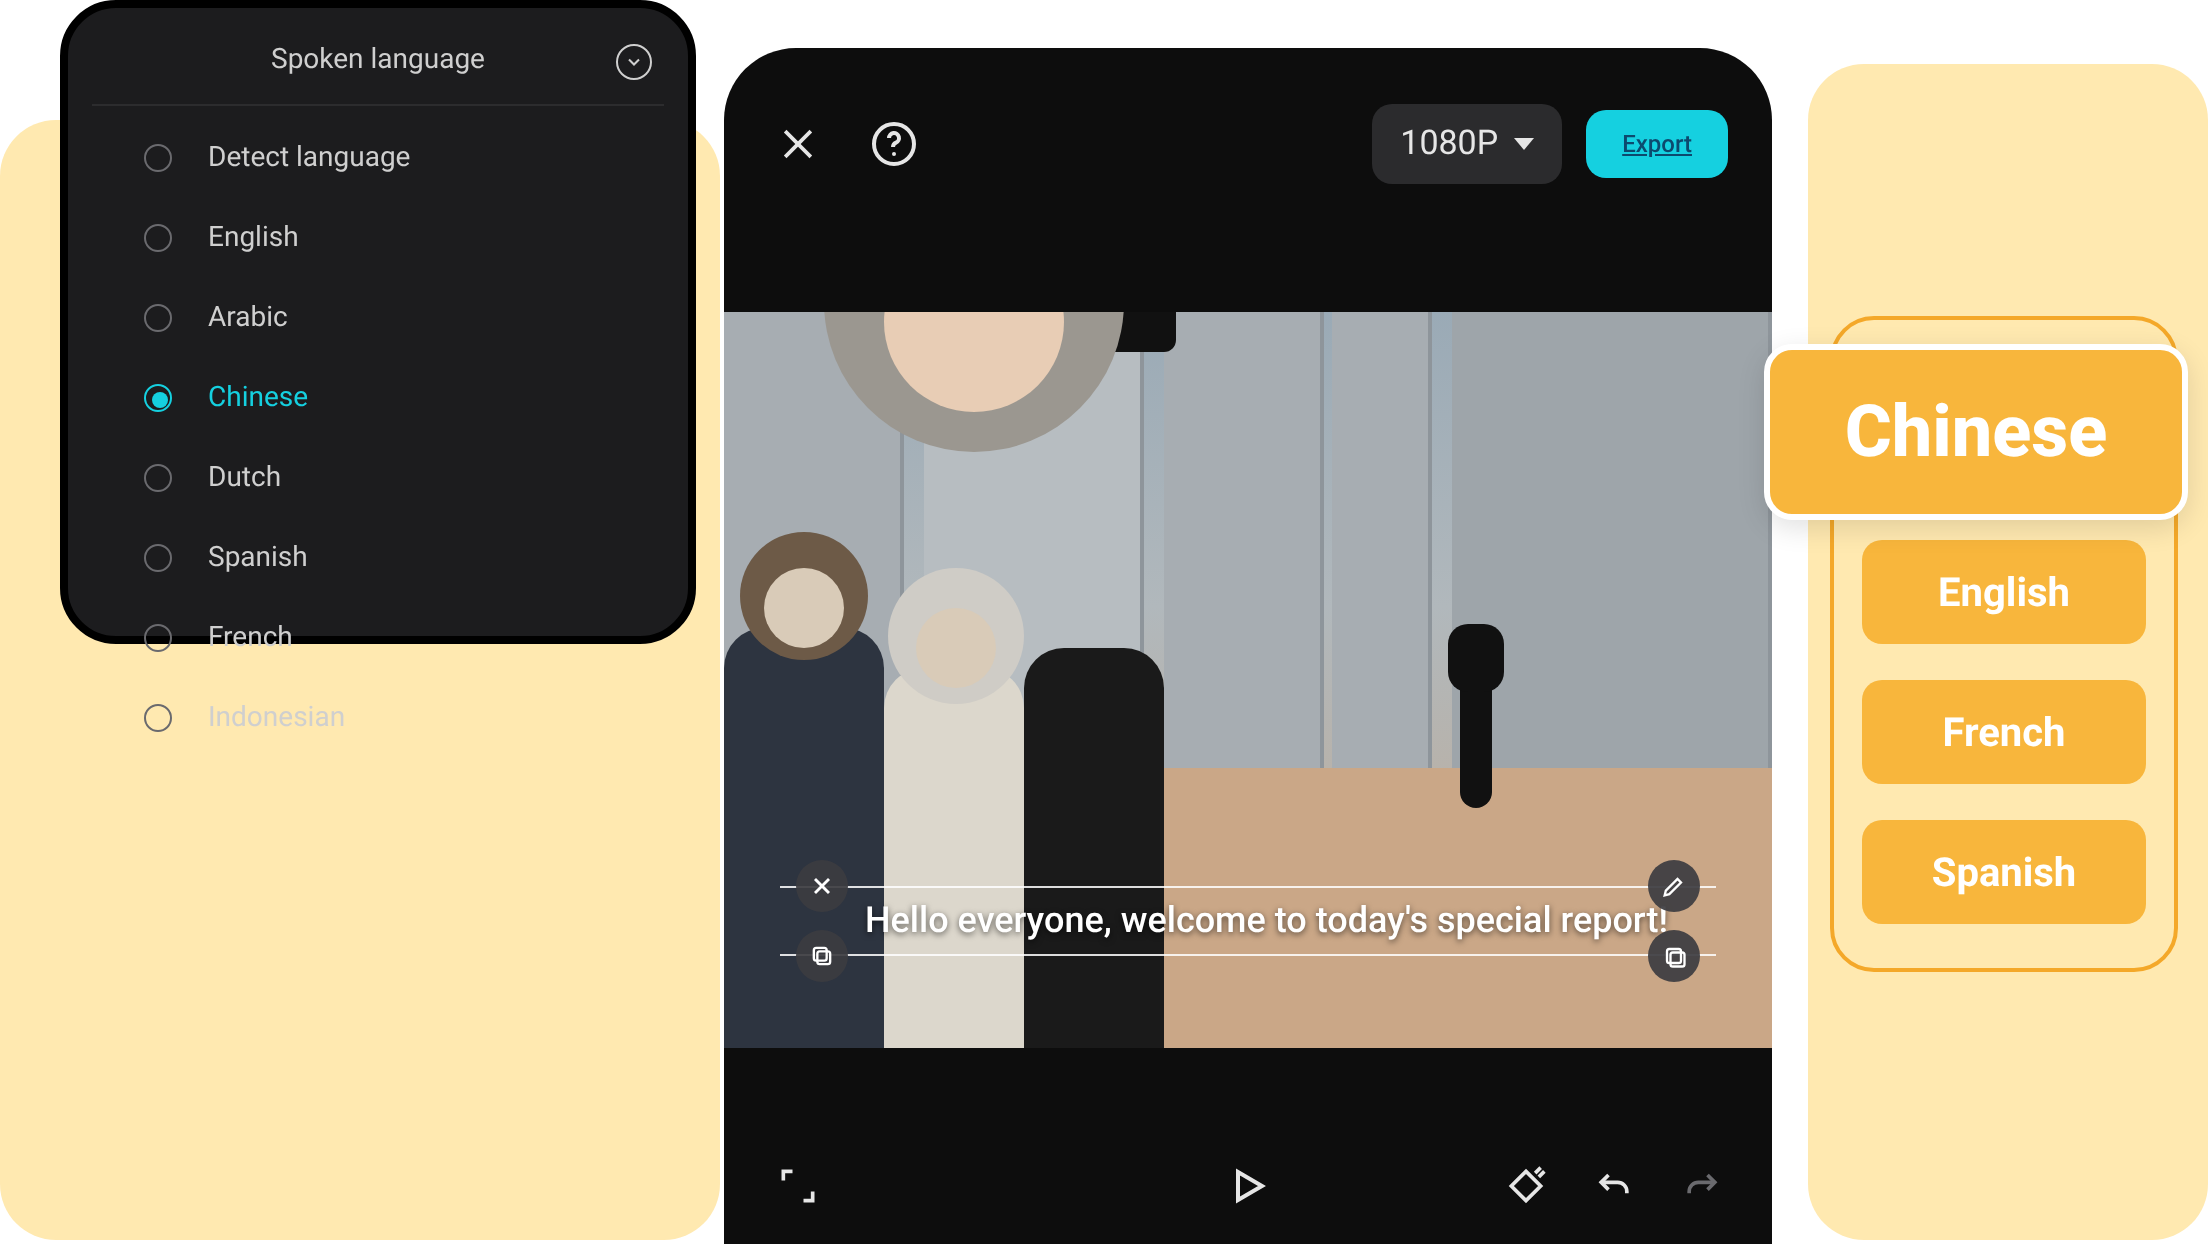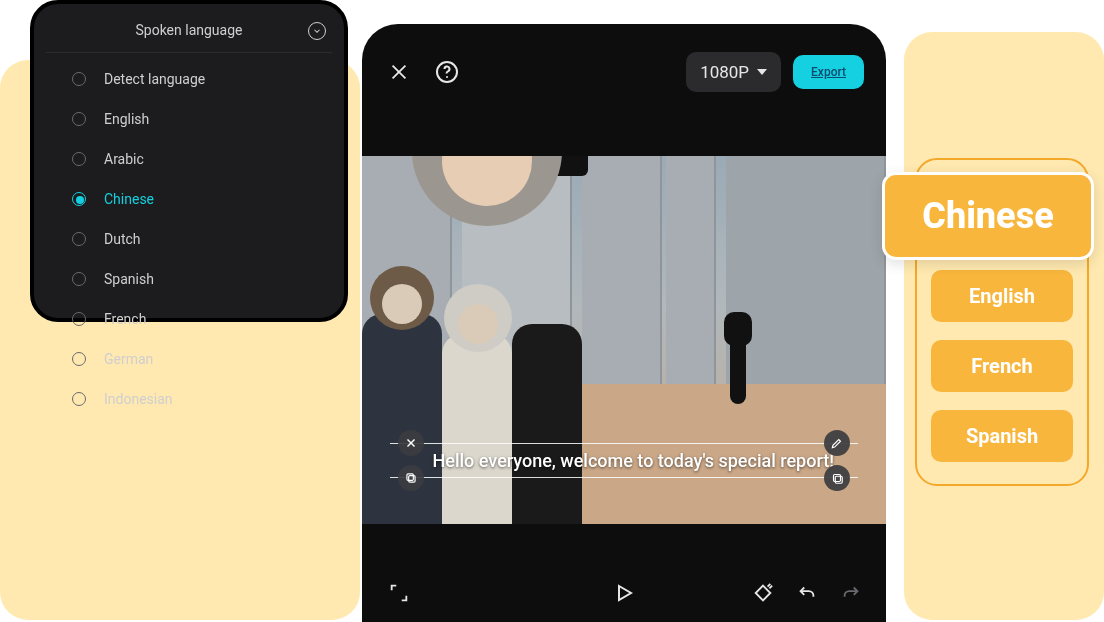--- a/index.html
+++ b/index.html
@@ -302,24 +302,20 @@
         <div class="radio"></div>
         <span>Dutch</span>
       </div>
       <div class="lang-item">
         <div class="radio"></div>
         <span>Spanish</span>
       </div>
       <div class="lang-item">
         <div class="radio"></div>
         <span>French</span>
-      </div>
-      <div class="lang-item">
-        <div class="radio"></div>
-        <span>German</span>
       </div>
       <div class="lang-item">
         <div class="radio"></div>
         <span>Indonesian</span>
       </div>
     </div>
 </div>
 
 <div class="editor">
   <div class="editor-top">

